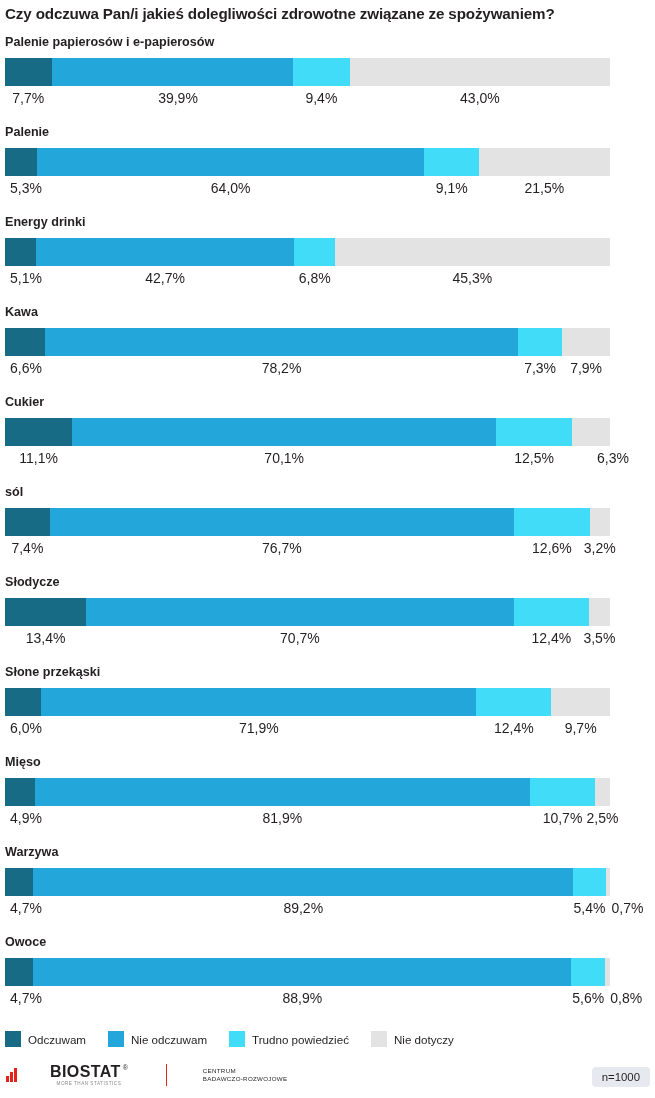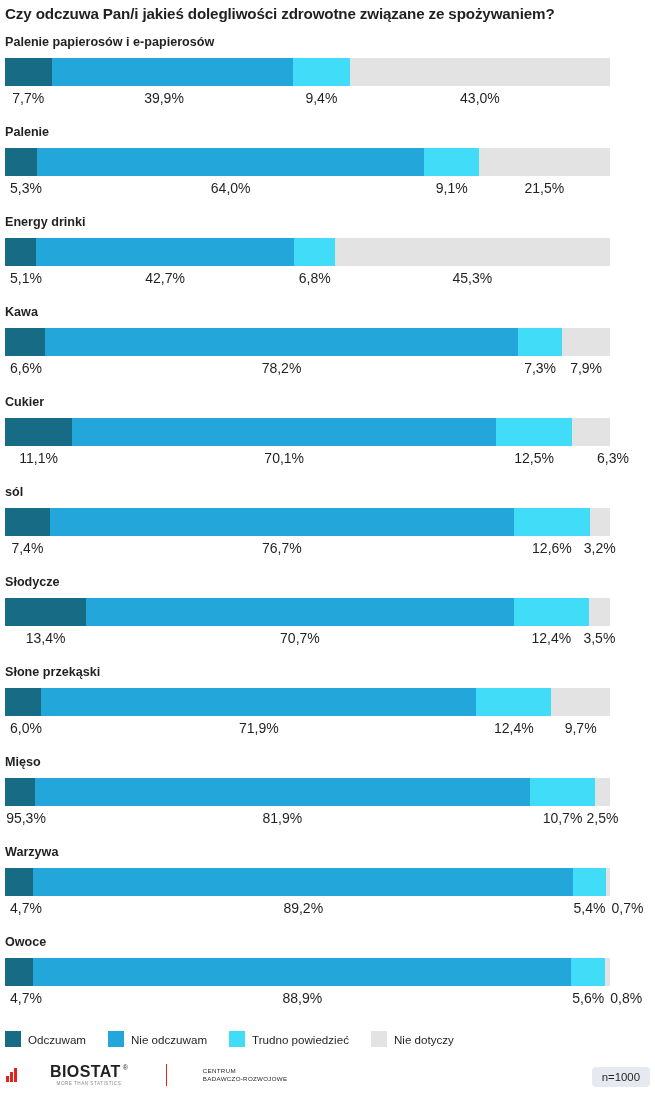--- a/index.html
+++ b/index.html
@@ -208,21 +208,21 @@
       <div class="row">
         <div class="row-label">Palenie papierosów i e-papierosów</div>
         <div class="bar-track">
           <div class="seg seg-s0" style="width: 7.7%;"></div>
           <div class="seg seg-s1" style="width: 39.9%;"></div>
           <div class="seg seg-s2" style="width: 9.4%;"></div>
           <div class="seg seg-s3" style="width: 43%;"></div>
         </div>
         <div class="value-layer">
           <div class="value-label" style="left: 28.2925px;">7,7%</div>
-          <div class="value-label" style="left: 164px;">39,9%</div>
+          <div class="value-label" style="left: 178px;">39,9%</div>
           <div class="value-label" style="left: 321.415px;">9,4%</div>
           <div class="value-label" style="left: 479.925px;">43,0%</div>
         </div>
       </div>
       <div class="row">
         <div class="row-label">Palenie</div>
         <div class="bar-track">
           <div class="seg seg-s0" style="width: 5.3%;"></div>
           <div class="seg seg-s1" style="width: 64%;"></div>
           <div class="seg seg-s2" style="width: 9.1%;"></div>
@@ -327,21 +327,21 @@
       </div>
       <div class="row">
         <div class="row-label">Mięso</div>
         <div class="bar-track">
           <div class="seg seg-s0" style="width: 4.9%;"></div>
           <div class="seg seg-s1" style="width: 81.9%;"></div>
           <div class="seg seg-s2" style="width: 10.7%;"></div>
           <div class="seg seg-s3" style="width: 2.5%;"></div>
         </div>
         <div class="value-layer">
-          <div class="value-label" style="left: 26px;">95,3%</div>
+          <div class="value-label" style="left: 26px;">4,9%</div>
           <div class="value-label" style="left: 282.392px;">81,9%</div>
           <div class="value-label" style="left: 562.508px;">10,7%</div>
           <div class="value-label" style="left: 602.438px;">2,5%</div>
         </div>
       </div>
       <div class="row">
         <div class="row-label">Warzywa</div>
         <div class="bar-track">
           <div class="seg seg-s0" style="width: 4.7%;"></div>
           <div class="seg seg-s1" style="width: 89.2%;"></div>

